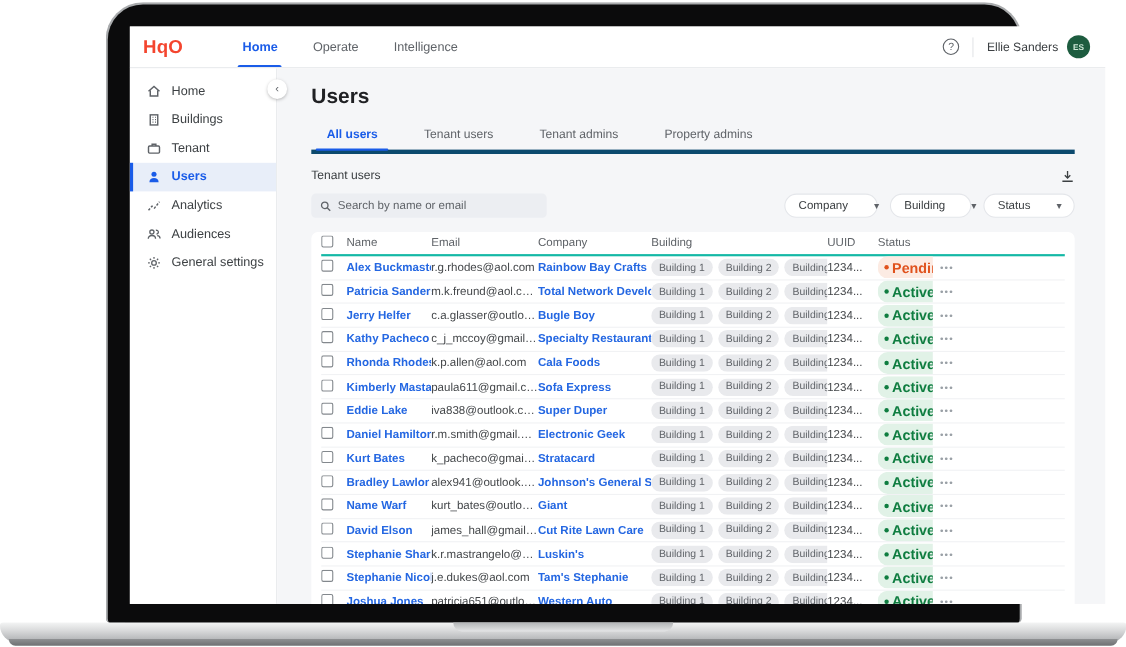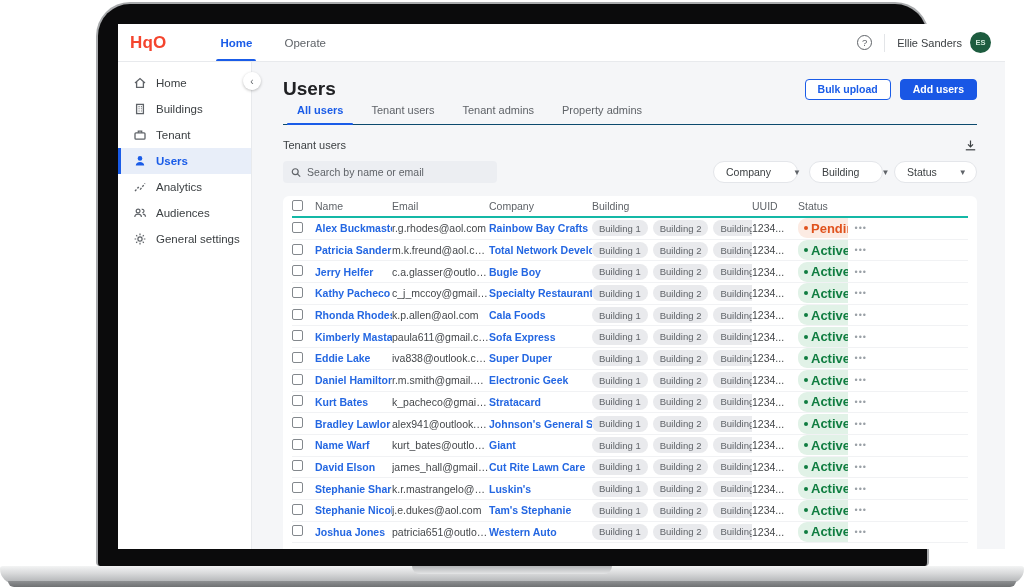--- a/index.html
+++ b/index.html
@@ -62,21 +62,21 @@
   .main { flex:1; background:#f5f6f8; padding:0 28px 0 31px; display:flex;
     flex-direction:column; overflow:hidden; }
   .title-row { margin-top:16px; display:flex; align-items:center; }
   .page-title { font-size:19px; font-weight:bold; color:#202124; }
   .title-actions { margin-left:auto; display:flex; gap:9px; }
   .btn { height:21px; padding:0 12px; font-size:10.5px; font-weight:bold; border-radius:4px;
     display:flex; align-items:center; cursor:pointer; }
   .btn-outline { color:#1a5ce8; background:#fff; border:1px solid #1a5ce8; }
   .btn-primary { color:#fff; background:#1957e5; border:1px solid #1957e5; }
 
-  .tabs { display:flex; gap:0; border-bottom:1px solid #0c4a6e; }
+  .tabs { margin-top:12px; display:flex; gap:14px; border-bottom:4px solid #0c4a6e; }
   .tab { font-size:11px; color:#5f6368; padding:4px 14px 8px 14px; position:relative; cursor:pointer; }
   .tab.active { color:#1a5ce8; font-weight:bold; }
   .tab.active::after { content:""; position:absolute; left:4px; right:4px; bottom:-1px;
     height:2.5px; background:#1a5ce8; border-radius:2px; }
 
   .section-row { margin-top:12px; display:flex; align-items:center; height:16px; }
   .section-label { font-size:11px; color:#3c4043; }
   .download-btn { margin-left:auto; cursor:pointer; display:flex; }
 
   .filter-row { margin-top:8px; display:flex; align-items:flex-start; }
@@ -126,20 +126,21 @@
 <div class="laptop-lid"></div>
 <div class="laptop-notch"></div>
 
 <div class="screen">
 
   <div class="topnav">
     <span class="logo">HqO</span>
     <div class="nav-items">
       <span class="nav-item active">Home</span>
       <span class="nav-item">Operate</span>
+      <span class="nav-item">Intelligence</span>
     </div>
     <div class="topnav-right">
       <span class="help-btn">?</span>
       <span class="nav-divider"></span>
       <span class="user-chip">
         <span class="user-name">Ellie Sanders</span>
         <span class="avatar">ES</span>
       </span>
     </div>
   </div>
@@ -196,24 +197,20 @@
             <circle cx="7" cy="7" r="2.1"></circle>
             <path d="M7 1.6v1.6M7 10.8v1.6M1.6 7h1.6M10.8 7h1.6M3.2 3.2l1.1 1.1M9.7 9.7l1.1 1.1M10.8 3.2 L9.7 4.3M4.3 9.7 L3.2 10.8"></path>
           </svg>
         <span>General settings</span>
       </div>
     </div>
 
     <div class="main">
       <div class="title-row">
         <span class="page-title">Users</span>
-        <div class="title-actions">
-          <span class="btn btn-outline">Bulk upload</span>
-          <span class="btn btn-primary">Add users</span>
-        </div>
       </div>
 
       <div class="tabs">
         <span class="tab active">All users</span>
         <span class="tab">Tenant users</span>
         <span class="tab">Tenant admins</span>
         <span class="tab">Property admins</span>
       </div>
 
       <div class="section-row">

